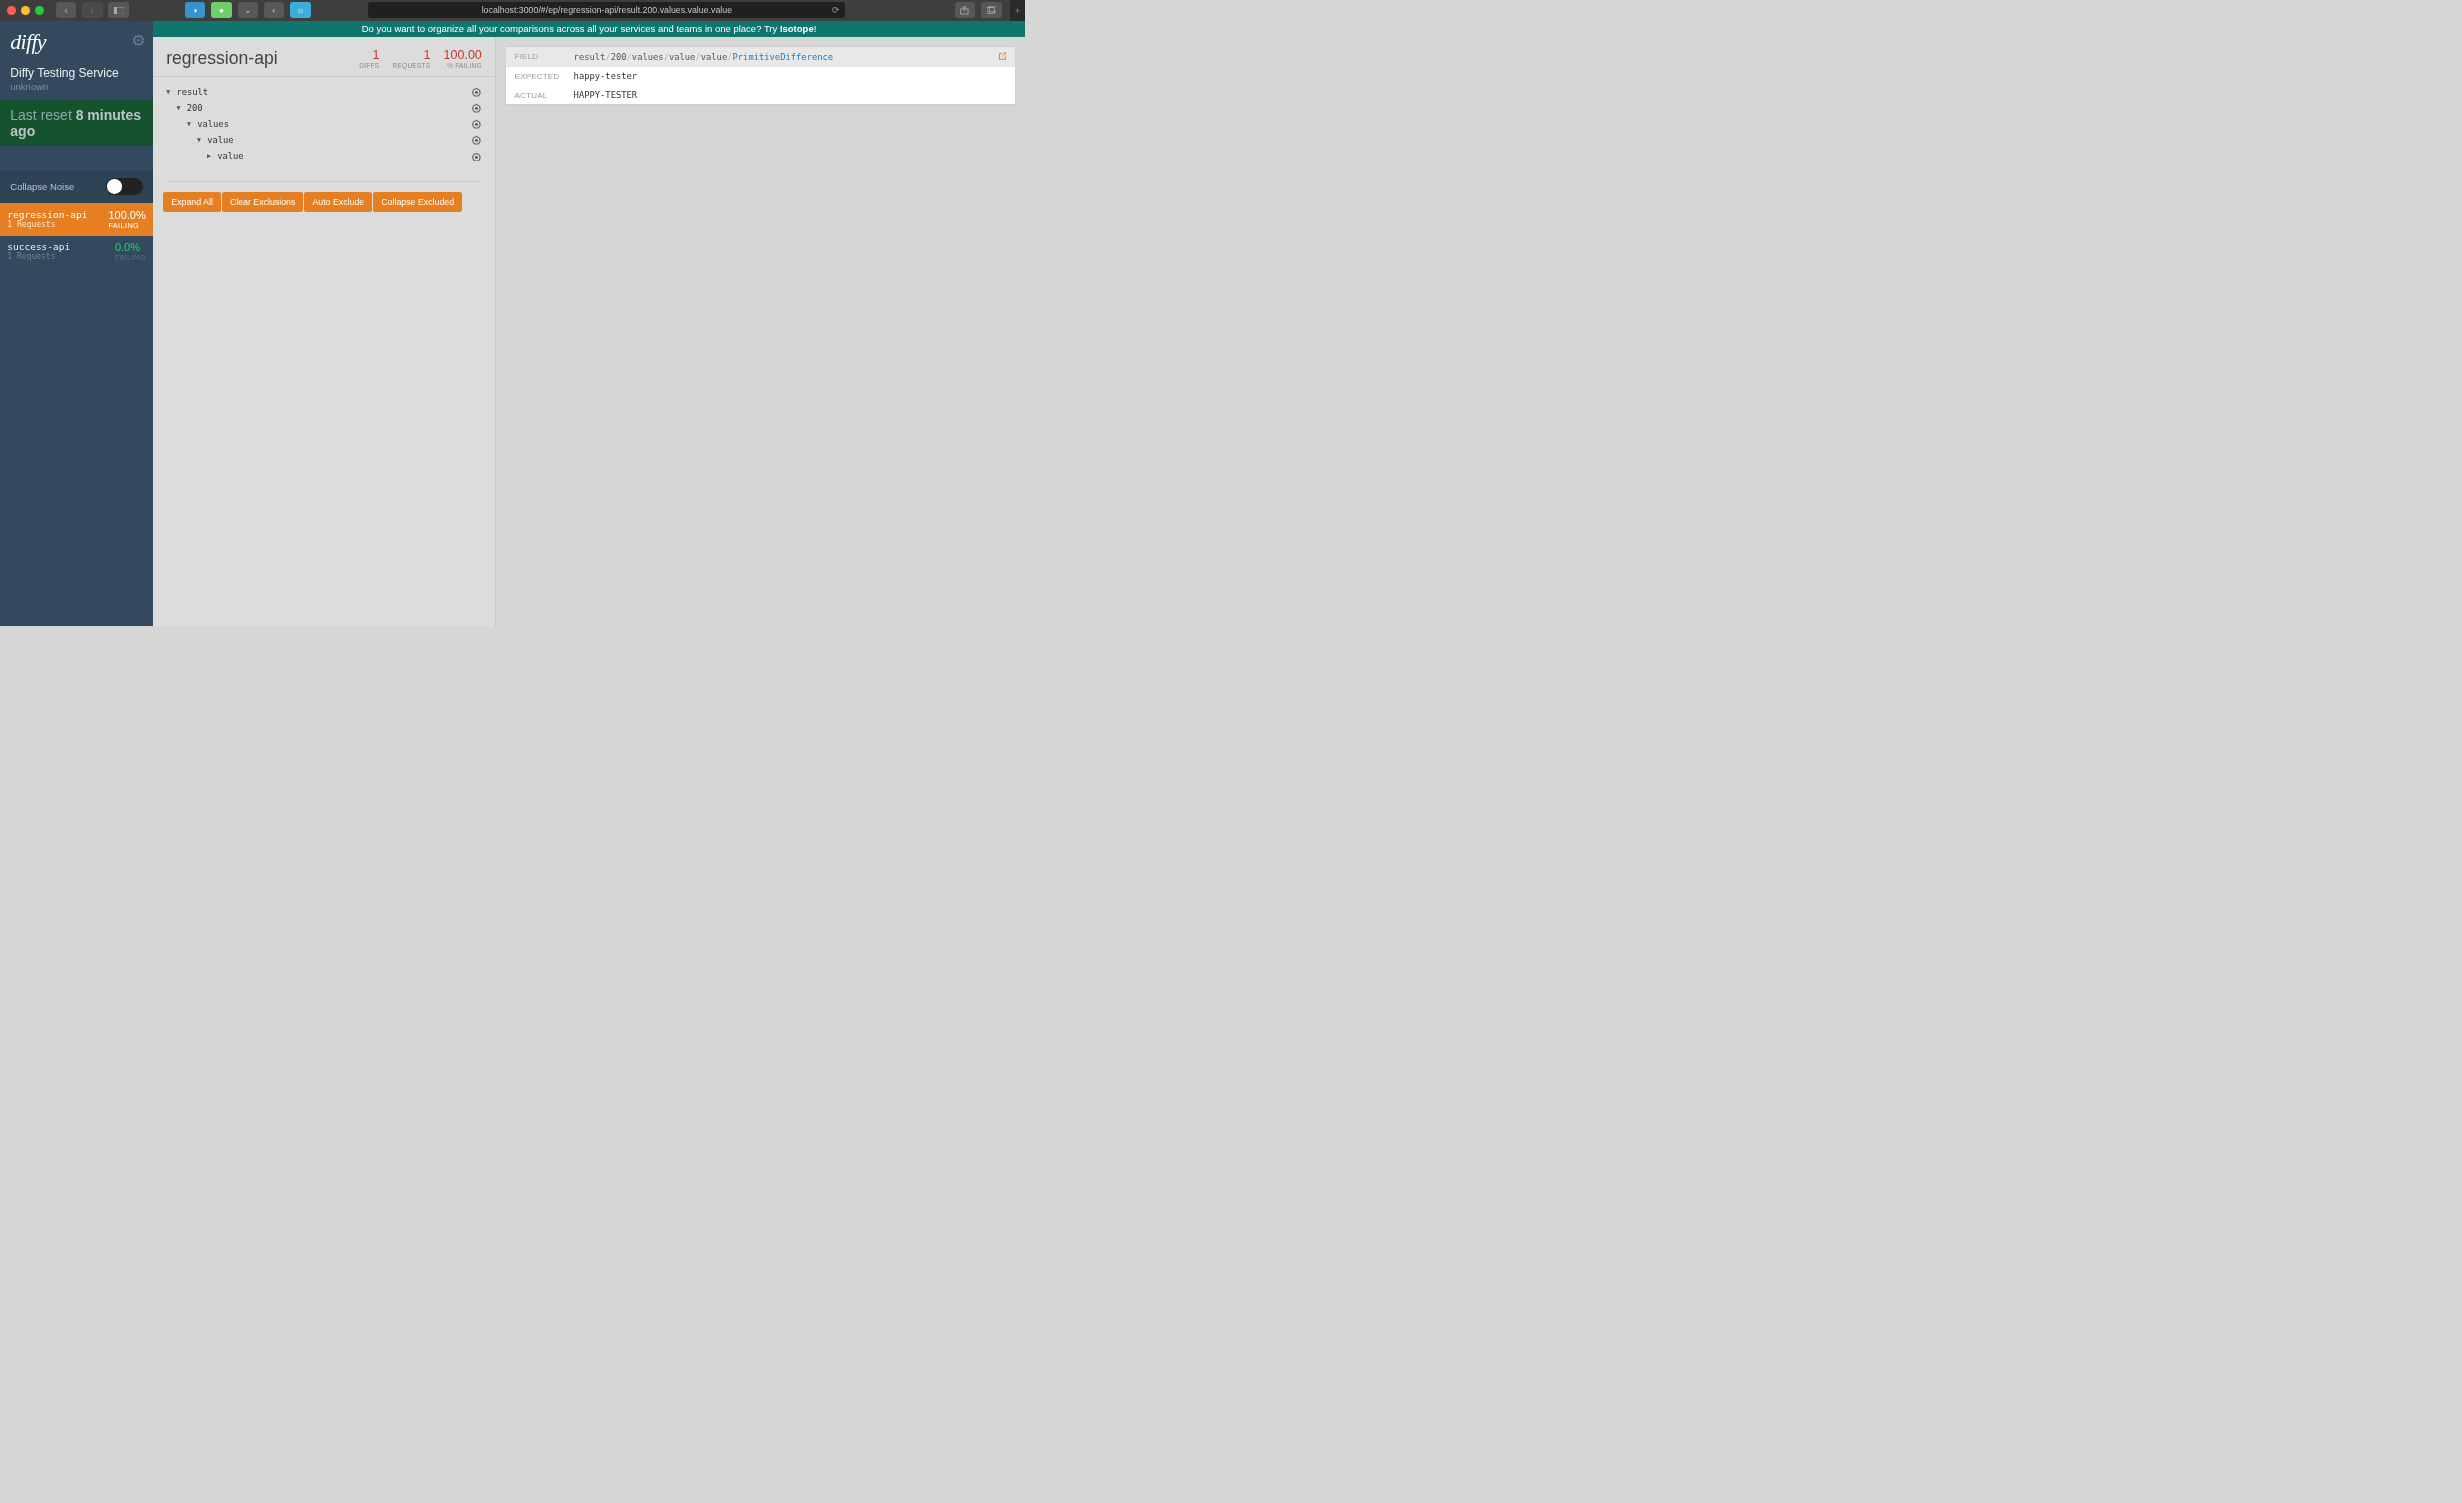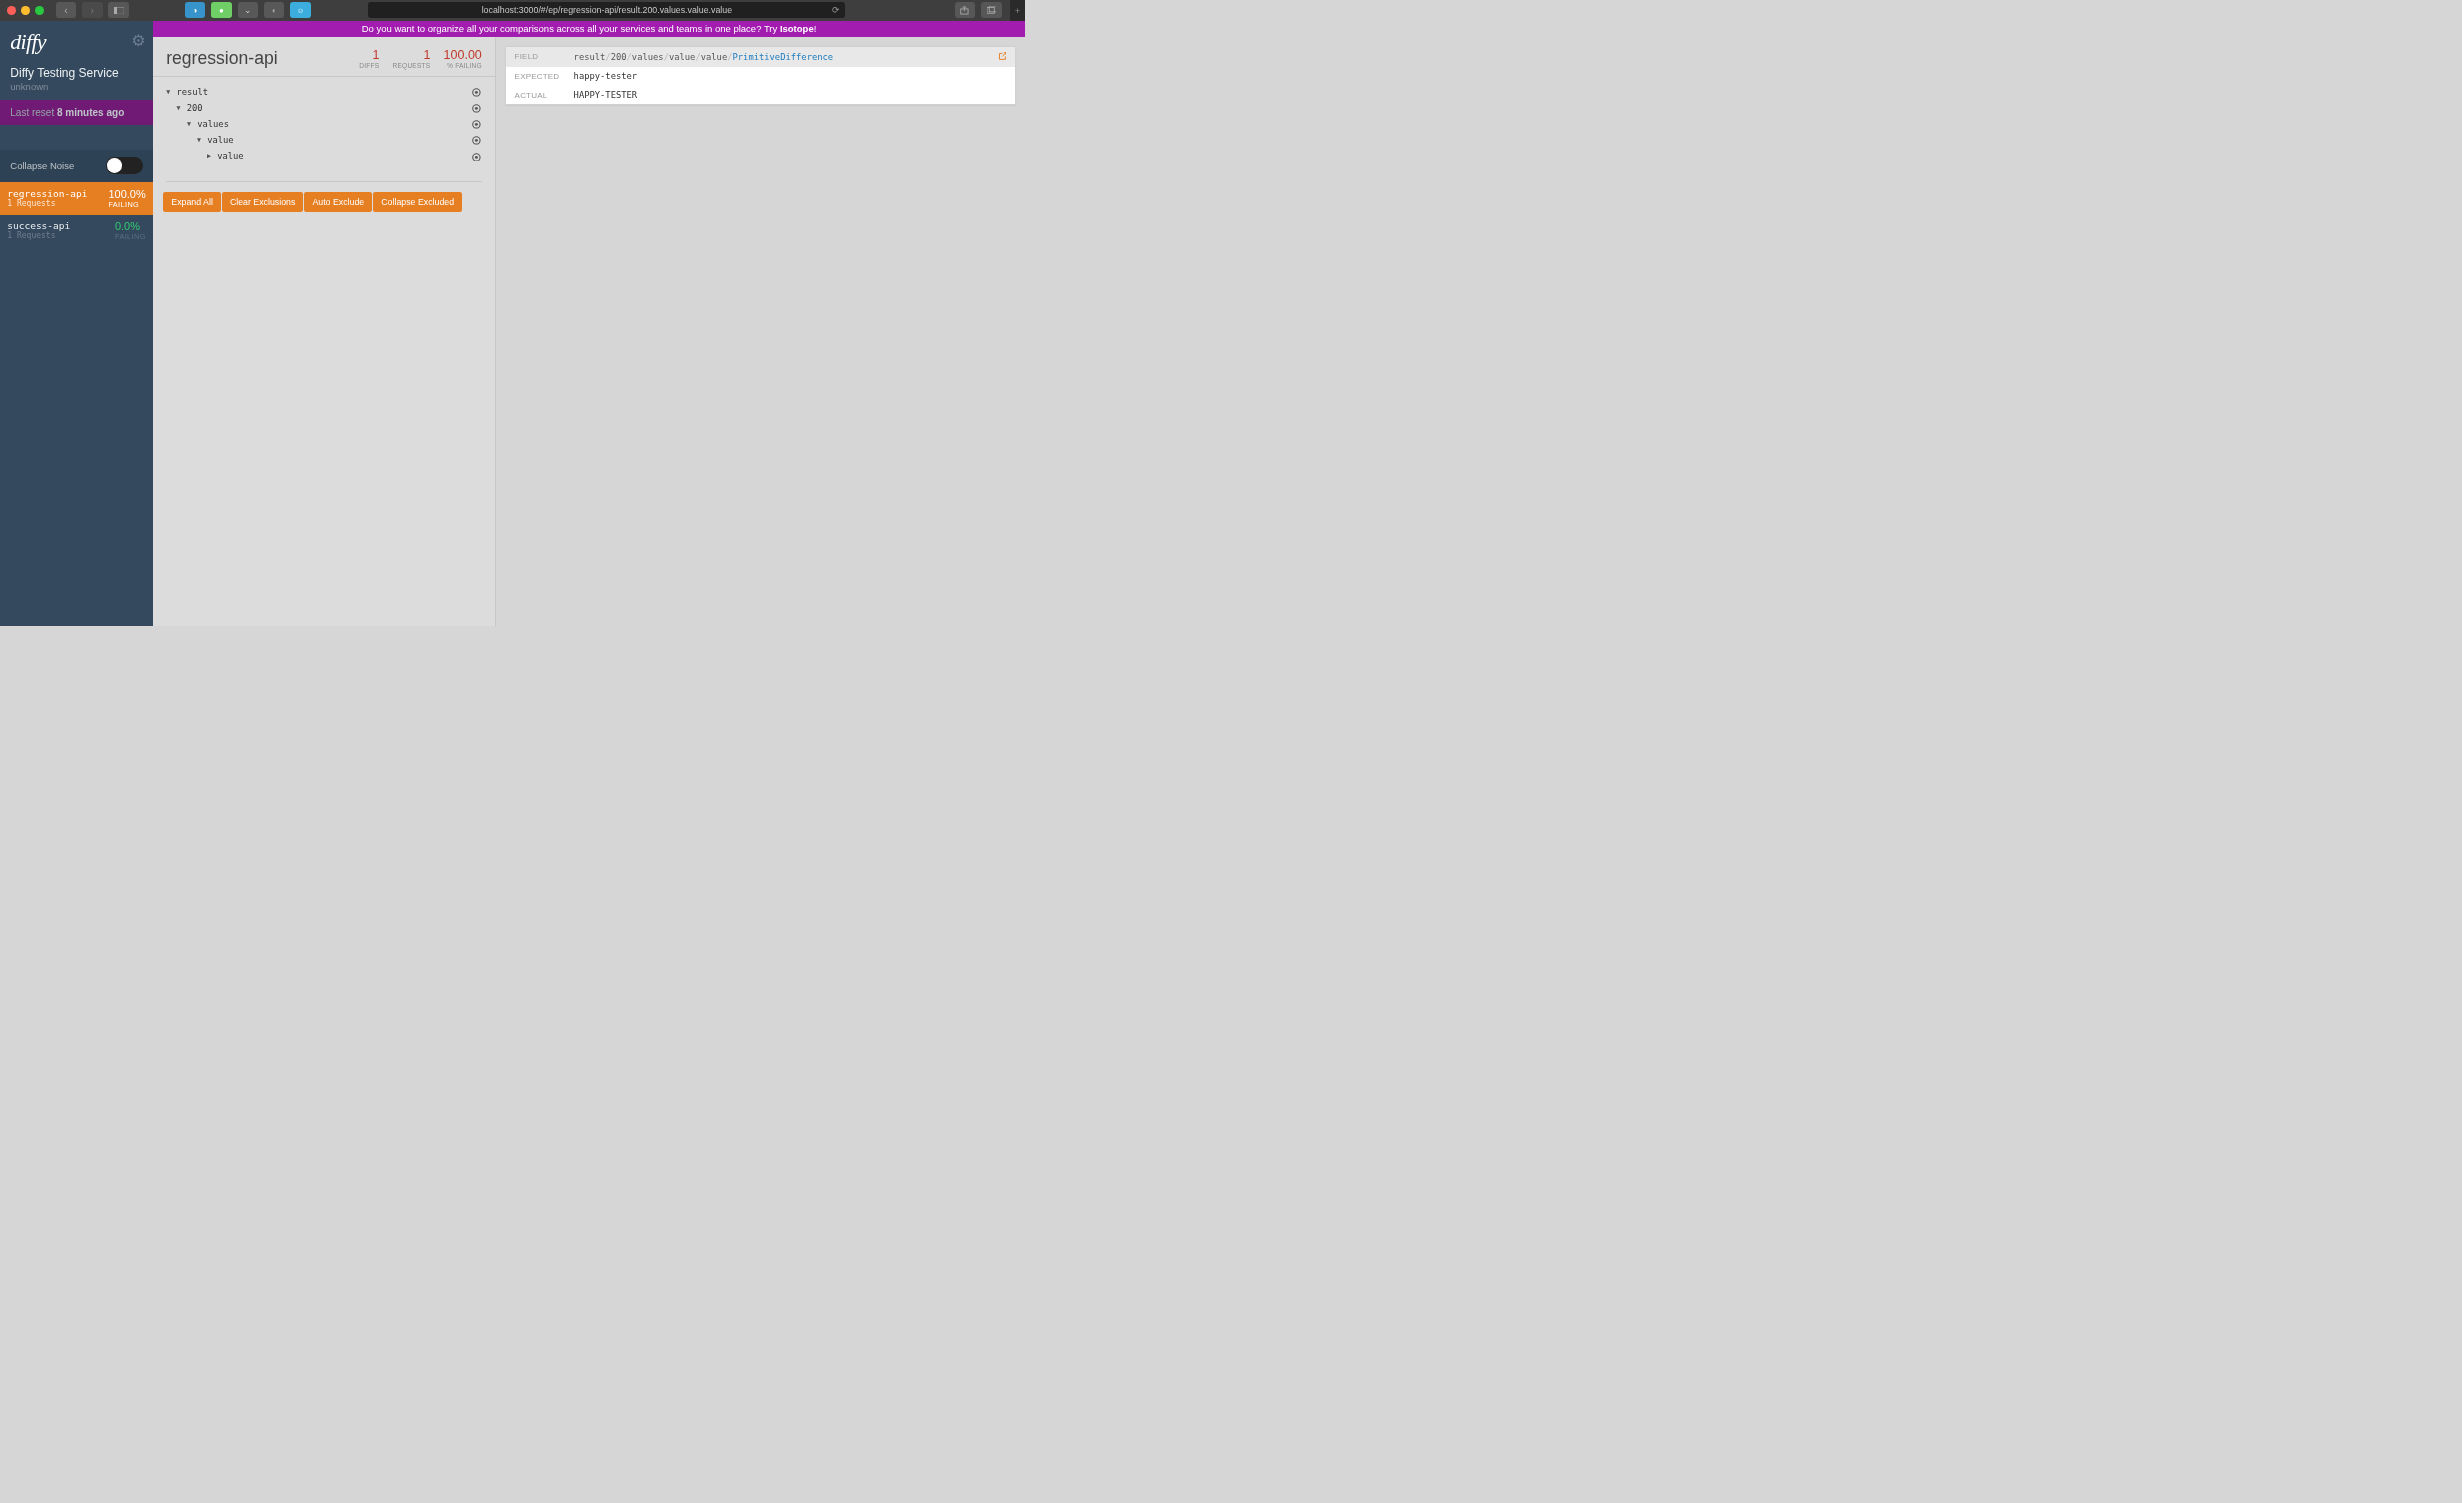--- a/index.html
+++ b/index.html
@@ -22,40 +22,40 @@
 
 .app { display:flex; height:calc(100% - 20.5px); }
 
 
 .sidebar { width:153px; background:#34495e; color:#bdc3c7; display:flex; flex-direction:column; font-size:9.5px; }
 .sb-head { padding:8.8px 10.3px 5.9px; position:relative; }
 .logo { font-family: 'Brush Script MT', cursive; font-size:22px; color:#fff; font-style:italic; letter-spacing:-0.7px; }
 .gear { position:absolute; right:7.3px; top:10.3px; color:#6a7d90; font-size:16px; }
 .svc-title { color:#ecf0f1; font-size:12px; font-weight:400; padding:4.4px 10.3px 1.5px; line-height:1.2; }
 .svc-sub { color:#7f8c9a; font-size:9.5px; padding:0 10.3px 7.3px; }
-.last-reset { background:#701a75; padding:7.3px 10.3px; font-size:10px; color:#95a5a6; }
+.last-reset { background:#14532d; padding:7.3px 10.3px; font-size:14px; color:#95a5a6; }
 .last-reset b { color:#bdc3c7; font-weight:600; }
 .exclude-row { background:#2e4255; padding:7.3px 10.3px; display:flex; align-items:center; justify-content:space-between; margin-top:0.7px; }
 .toggle { width:37px; height:17.6px; background:#222; border-radius:8.8px; position:relative; }
 .toggle .knob { width:14.7px; height:14.7px; background:#fff; border-radius:50%; position:absolute; left:1.5px; top:1.5px; }
 .ep-item { padding:5.9px 7.3px; display:flex; justify-content:space-between; cursor:pointer; }
 .ep-item.active { background:#e67e22; color:#fff; }
 .ep-name { font-family: monospace; font-size:9.5px; }
 .ep-sub { font-size:8px; opacity:.8; font-family:monospace; }
 .ep-stat { }
 .ep-pct { font-size:11px; }
 .ep-fail { font-size:7.3px; letter-spacing:0.4px; }
 .ep-item:not(.active) .ep-name { color:#ecf0f1; }
 .ep-item:not(.active) .ep-sub { color:#7f8c9a; }
 .ep-item.success .ep-pct { color:#2ecc71; }
 .ep-item.success .ep-fail { color:#5a7086; }
 
 
 .content { flex:1; display:flex; flex-direction:column; }
-.banner { background:#a21caf; color:#fff; text-align:center; padding:2.9px; font-size:9.5px; }
+.banner { background:#0f766e; color:#fff; text-align:center; padding:2.9px; font-size:9.5px; }
 .banner b { font-weight:600; }
 .panels { flex:1; display:flex; }
 
 
 .left-panel { width:343px; background:#dcdcdc; border-right:0.7px solid #c8c8c8; display:flex; flex-direction:column; }
 .ep-header { display:flex; justify-content:space-between; align-items:flex-start; padding:10.3px 13.2px 7.3px; border-bottom:0.7px solid #c8c8c8; }
 .ep-title { font-size:17.6px; color:#444; font-weight:400; }
 .stats { display:flex; gap:13.2px; text-align:right; }
 .stat-val { color:#c0392b; font-size:12.5px; font-weight:400; }
 .stat-lbl { color:#888; font-size:6.6px; letter-spacing:0.2px; }

